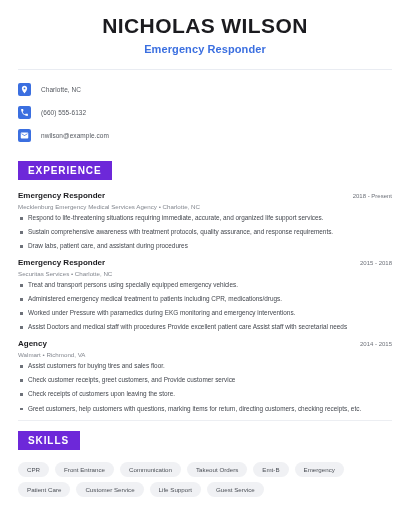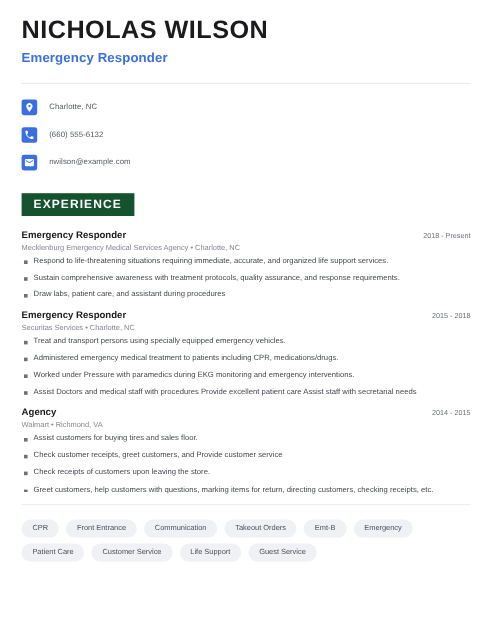--- a/index.html
+++ b/index.html
@@ -18,21 +18,21 @@
     width: 410px;
     height: 530px;
     box-sizing: border-box;
     padding: 0 18px;
     position: relative;
   }
 
   
   .header {
     padding-top: 14px;
-    text-align: left;
+    text-align: center;
   }
   .full-name {
     font-size: 21px;
     font-weight: bold;
     letter-spacing: 0.4px;
     color: #1b1b1f;
     line-height: 1.15;
   }
   .job-title {
     font-size: 11px;
@@ -72,21 +72,21 @@
   .contact-icon svg { display: block; }
   .contact-text {
     font-size: 6.5px;
     color: #54585f;
     letter-spacing: 0.05px;
   }
 
   
   .section-tag {
     display: inline-block;
-    background: #14532d;
+    background: #6d28d9;
     color: #ffffff;
     font-size: 10px;
     font-weight: bold;
     letter-spacing: 0.9px;
     padding: 4px 11px 4px 10px;
   }
   .section-exp { margin-top: 16px; }
   .section-skills { margin-top: 9px; }
 
   
@@ -246,20 +246,21 @@
           <li class="bullet">Greet customers, help customers with questions, marking items for return, directing customers, checking receipts, etc.</li>
         </ul>
       </div>
 
     </div>
   </div>
 
   <div class="soft-divider"></div>
 
   <div class="section-skills">
+    <span class="section-tag">SKILLS</span>
 
     <div class="skills-wrap">
       <span class="skill-chip">CPR</span>
       <span class="skill-chip">Front Entrance</span>
       <span class="skill-chip">Communication</span>
       <span class="skill-chip">Takeout Orders</span>
       <span class="skill-chip">Emt-B</span>
       <span class="skill-chip">Emergency</span>
       <span class="skill-chip">Patient Care</span>
       <span class="skill-chip">Customer Service</span>

